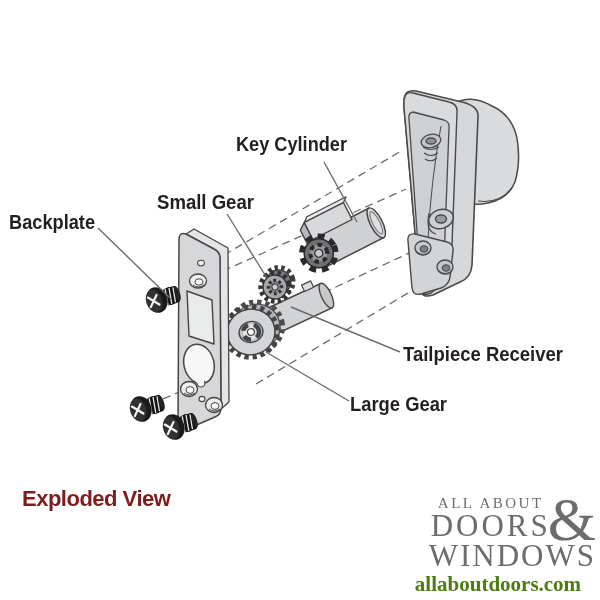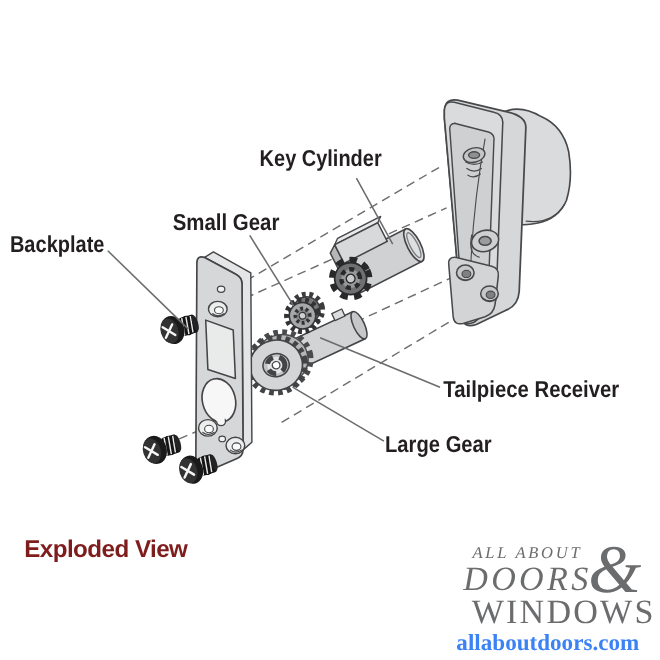--- a/index.html
+++ b/index.html
@@ -4,27 +4,27 @@
 <style>
   html,body{margin:0;padding:0;background:#fff;}
   #stage{position:relative;width:600px;height:600px;background:#ffffff;overflow:hidden;
          font-family:"Liberation Sans",sans-serif;}
   svg{position:absolute;left:0;top:0;}
   .part-label{font-family:"Liberation Sans",sans-serif;font-weight:bold;font-size:21px;fill:#231f20;}
   .caption{position:absolute;left:22px;top:486px;font-weight:bold;font-size:22px;color:#7f1d1d;
            letter-spacing:-0.5px;}
   .logo{position:absolute;right:4px;bottom:5px;width:196px;font-family:"Liberation Serif",serif;
         color:#6b6c6e;}
-  .logo-top{display:flex;justify-content:flex-end;align-items:flex-start;margin-right:13px;font-style:italic;}
+  .logo-top{display:flex;justify-content:flex-end;align-items:flex-end;}
   .logo-left{text-align:center;}
   .logo-allabout{font-size:15px;letter-spacing:2.5px;line-height:1;white-space:nowrap;}
   .logo-doors{font-size:31px;letter-spacing:3px;line-height:0.85;margin-top:2px;white-space:nowrap;}
   .logo-amp{font-size:62px;line-height:0.72;margin-left:-3px;margin-bottom:-3px;}
   .logo-windows{font-size:31px;letter-spacing:2px;line-height:1;text-align:right;margin-top:1px;white-space:nowrap;}
-  .logo-site{font-size:21px;font-weight:bold;color:#3b82f6;text-align:center;line-height:1;margin-top:3px;
+  .logo-site{font-size:21px;font-weight:bold;color:#4d7c0f;text-align:center;line-height:1;margin-top:3px;
              white-space:nowrap;}
 </style>
 </head>
 <body>
 
 <div id="stage">
 
 <svg width="600" height="600" viewBox="0 0 600 600">
   <defs>
     <g id="screw">

